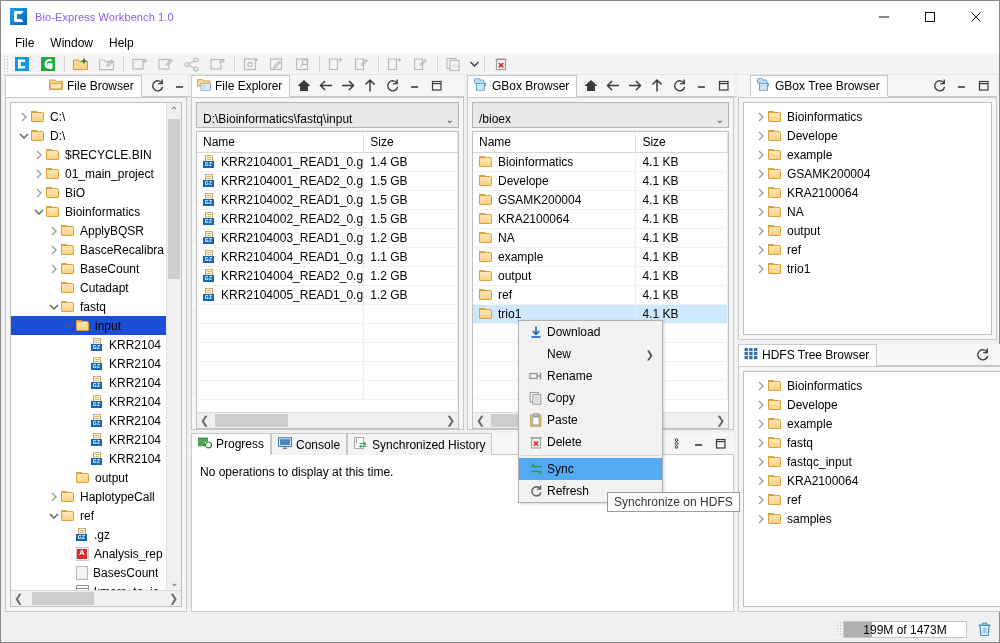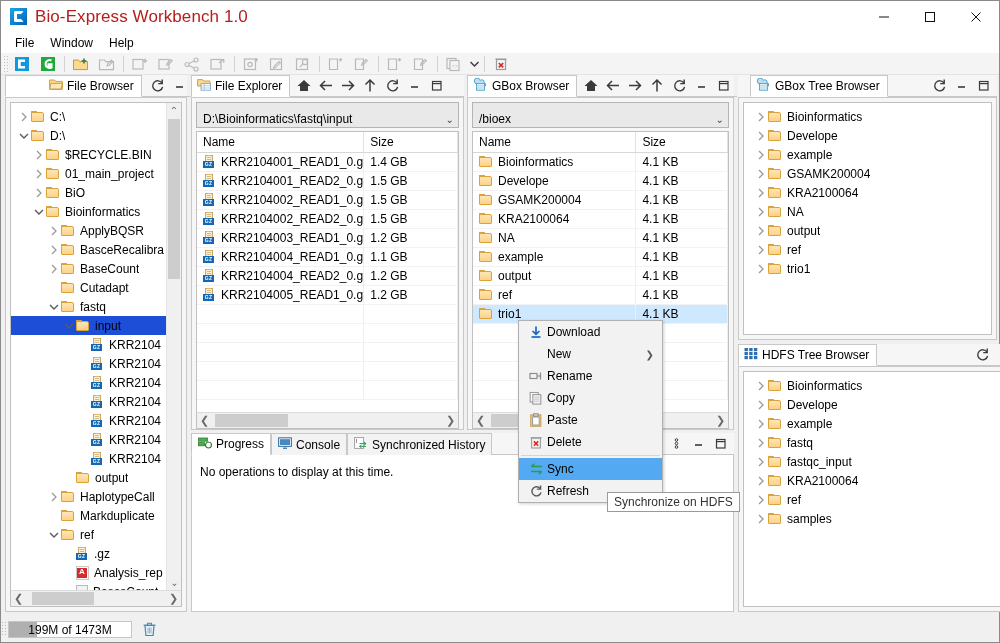--- a/index.html
+++ b/index.html
@@ -32,21 +32,21 @@
   .logo-sq {
     position:absolute; left:0; top:0; width:17px; height:17px;
     background: linear-gradient(135deg,#1aa3e8 0%, #0a7fd0 60%, #0a5fb0 100%);
   }
   .logo-cut {
     position:absolute; left:4px; top:3px; width:10px; height:11px;
     border:3px solid #ffffff; border-right-color:transparent;
     border-radius:2px;
   }
   #title-text {
-    font-size: 17px; color: #b91c1c; letter-spacing: 0.1px;
+    font-size: 11px; color: #8b5cf6; letter-spacing: 0.1px;
   }
   .win-btns { position:absolute; right:0; top:0; height:31px; display:flex; }
   .win-btn {
     width: 46px; height: 31px; display:flex; align-items:center; justify-content:center;
     font-size: 13px; color: #111;
   }
   .win-btn svg { display:block; }
 
   
   #menubar {
@@ -177,21 +177,21 @@
   .ctx-arrow { margin-right:8px; color:#555; font-size:10px; }
   .ctx-sep { height:1px; background:#d5d5d5; margin:2px 2px; }
   #ctx-tooltip {
     position:absolute; background:#fff; border:1px solid #9a9a9a; font-size:12px;
     padding:2px 6px; z-index:60; white-space:nowrap; color:#333;
   }
 
   
   #statusbar {
     position:absolute; left:0; bottom:0; width:998px; height:26px;
-    background:#f0f0f0; display:flex; align-items:center; justify-content:flex-start;
+    background:#f0f0f0; display:flex; align-items:center; justify-content:flex-end;
   }
   .heap { display:flex; align-items:center; height:18px; margin-right:6px; }
   .heap-grip { width:5px; height:16px;
     background-image: radial-gradient(#b9b9b9 0.8px, transparent 0.9px);
     background-size: 3px 3px; margin-right:2px;}
   .heap-bar { width:124px; height:17px; background:#ffffff; border:1px solid #c6c6c6; position:relative; }
   .heap-fill { position:absolute; left:0; top:0; bottom:0; background:#b0b0b0; }
   .heap-text { position:absolute; left:0; right:0; top:0; line-height:17px; text-align:center; font-size:12px; }
   .trash-btn { width:22px; height:20px; display:flex; align-items:center; justify-content:center; margin-right:4px;}
 </style>
@@ -635,28 +635,20 @@
               <span class="twist">
                 <svg width="8" height="10" viewBox="0 0 8 10">
                   <path d="M2 1 L6 5 L2 9" fill="none" stroke="#9a9a9a" stroke-width="1.3"></path>
                 </svg>
               </span>
               <span class="folder">
                 <span class="f-t"></span>
                 <span class="f-b"></span>
               </span>
               <span class="tlabel">HaplotypeCall</span>
-            </div>
-            <div class="tnode" style="padding-left: 36px;">
-              <span class="twist"></span>
-              <span class="folder">
-                <span class="f-t"></span>
-                <span class="f-b"></span>
-              </span>
-              <span class="tlabel">Markduplicate</span>
             </div>
             <div class="tnode" style="padding-left: 36px;">
               <span class="twist">
                 <svg width="10" height="8" viewBox="0 0 10 8">
                   <path d="M1 2 L5 6 L9 2" fill="none" stroke="#5b5b5b" stroke-width="1.4"></path>
                 </svg>
               </span>
               <span class="folder">
                 <span class="f-t"></span>
                 <span class="f-b"></span>

